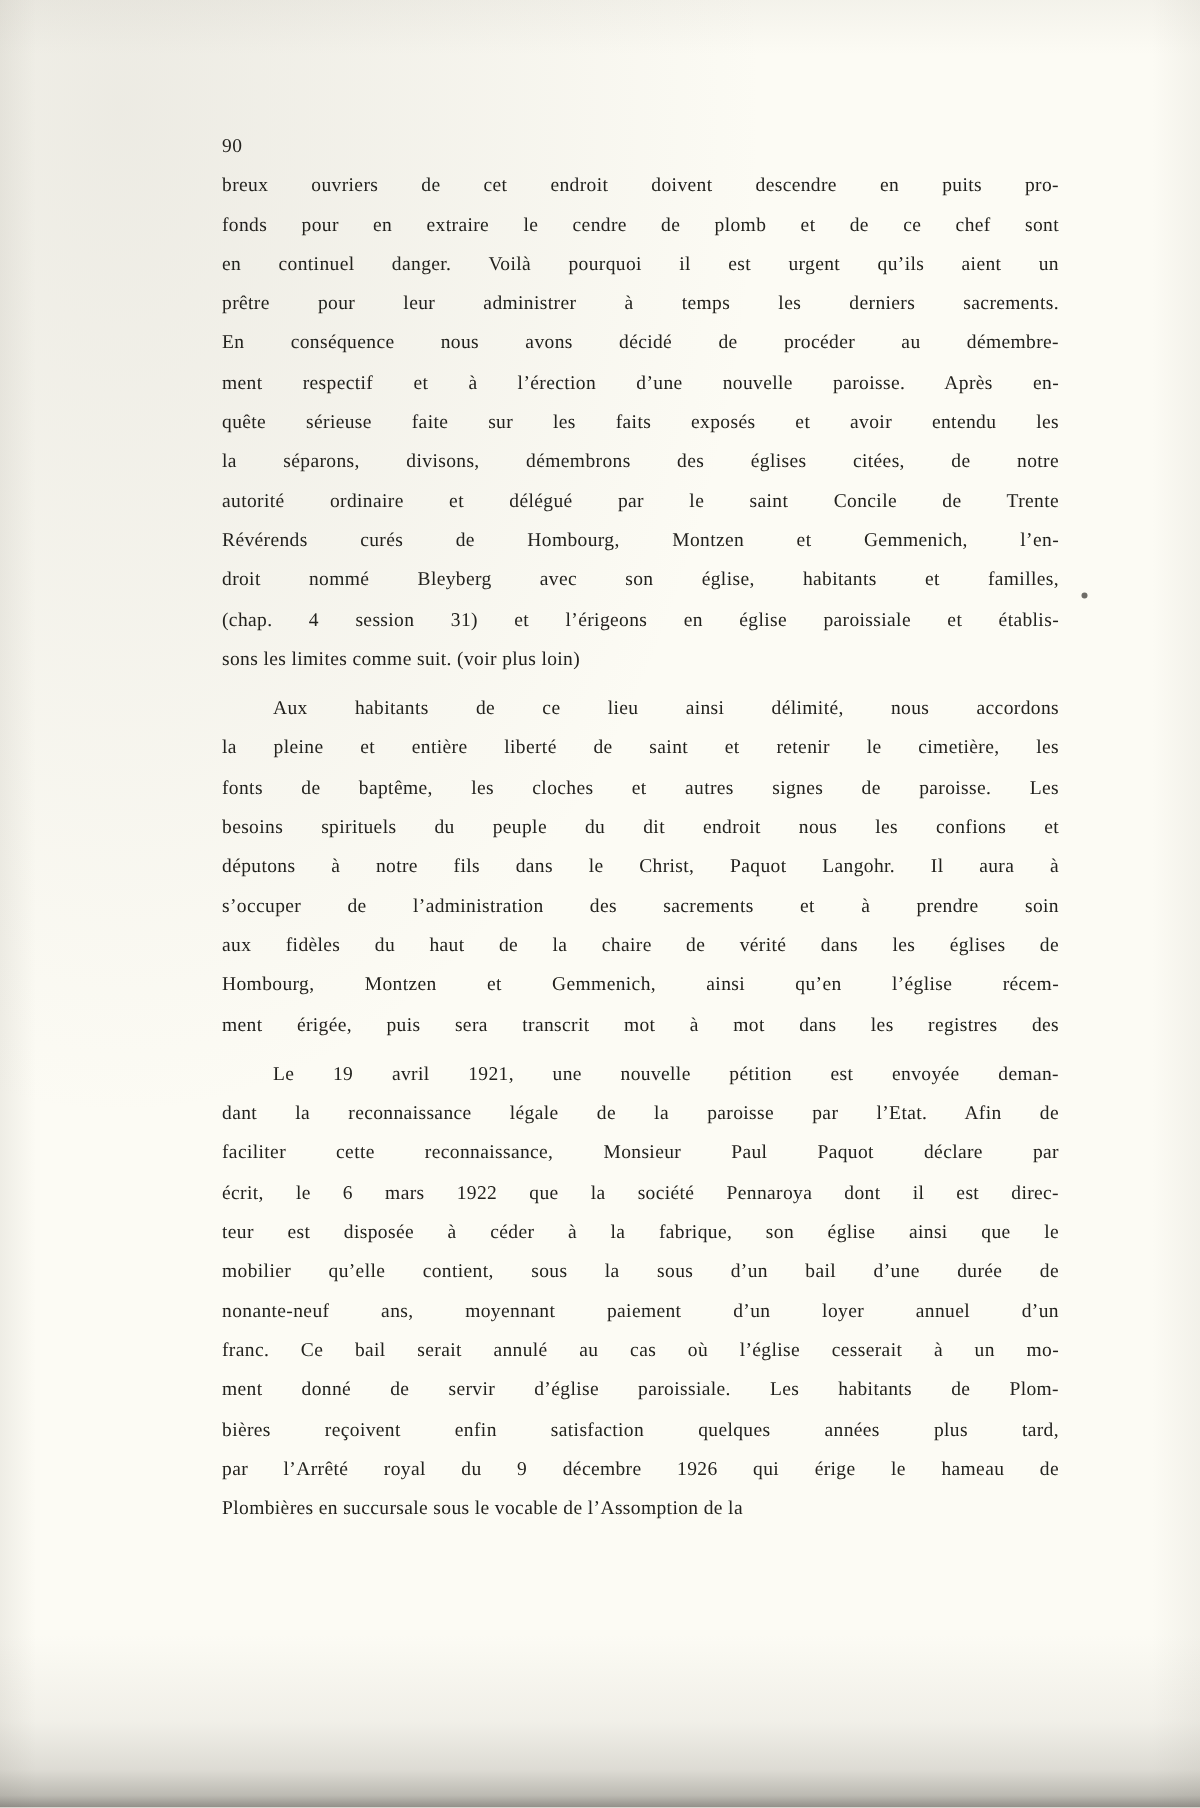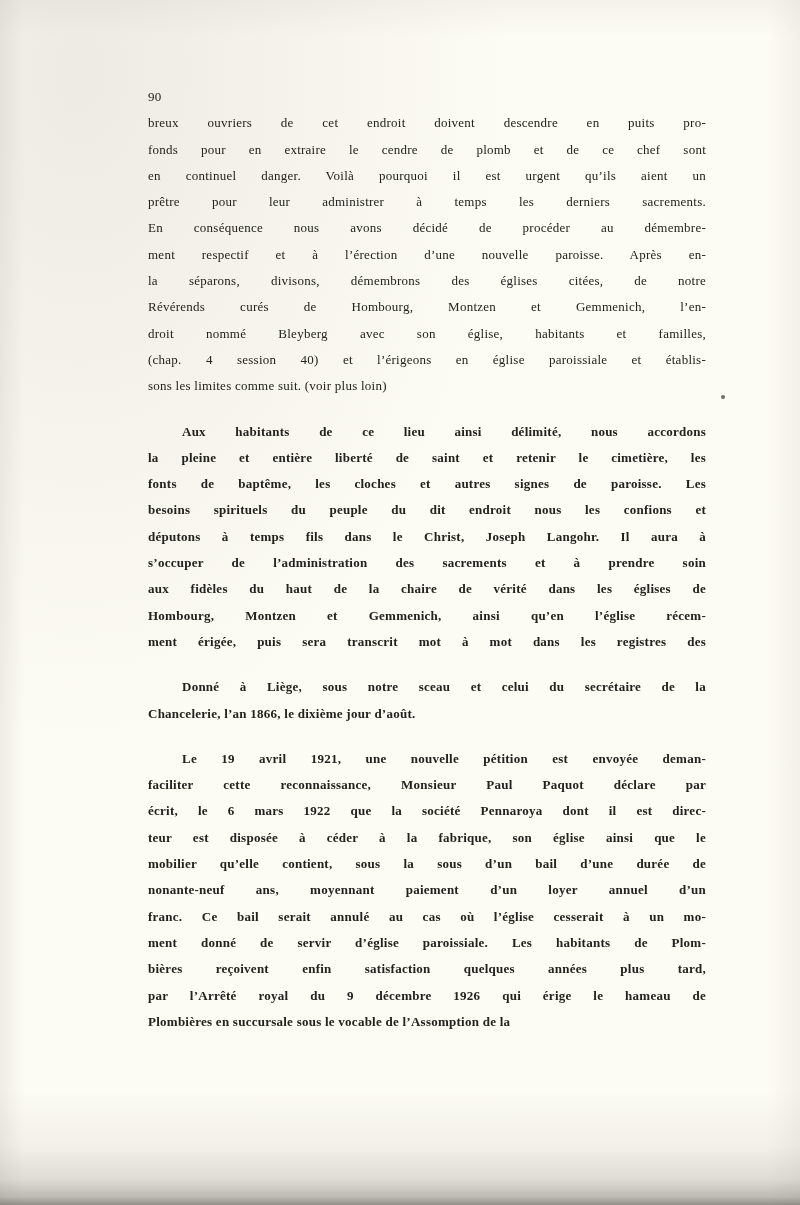--- a/index.html
+++ b/index.html
@@ -43,22 +43,21 @@
     top: 84px;
     width: 558px;
     font-size: 13px;
     line-height: 26.3px;
     letter-spacing: 0.25px;
   }
   .page-number {
     line-height: 26.3px;
   }
   .paragraph + .paragraph {
-    margin-top: 19px;
-    font-weight: bold;
+    margin-top: 7px;
   }
   .line {
     text-align: justify;
     text-align-last: justify;
     white-space: normal;
   }
   .line.last {
     text-align-last: left;
   }
   .line.indent {
@@ -82,43 +81,42 @@
   <div class="content">
     <div class="page-number">90</div>
     <div id="text-block">
         <div class="paragraph">
           <div class="line">breux ouvriers de cet endroit doivent descendre en puits pro-</div>
           <div class="line">fonds pour en extraire le cendre de plomb et de ce chef sont</div>
           <div class="line">en continuel danger. Voilà pourquoi il est urgent qu’ils aient un</div>
           <div class="line">prêtre pour leur administrer à temps les derniers sacrements.</div>
           <div class="line">En conséquence nous avons décidé de procéder au démembre-</div>
           <div class="line">ment respectif et à l’érection d’une nouvelle paroisse. Après en-</div>
+          <div class="line">quête sérieuse faite sur les faits exposés et avoir entendu les</div>
           <div class="line">la séparons, divisons, démembrons des églises citées, de notre</div>
+          <div class="line">autorité ordinaire et délégué par le saint Concile de Trente</div>
           <div class="line">Révérends curés de Hombourg, Montzen et Gemmenich, l’en-</div>
           <div class="line">droit nommé Bleyberg avec son église, habitants et familles,</div>
-          <div class="line">(chap. 4 session 40) et l’érigeons en église paroissiale et établis-</div>
+          <div class="line">(chap. 4 session 31) et l’érigeons en église paroissiale et établis-</div>
           <div class="line last">sons les limites comme suit. (voir plus loin)</div>
         </div>
         <div class="paragraph">
           <div class="line indent">Aux habitants de ce lieu ainsi délimité, nous accordons</div>
           <div class="line">la pleine et entière liberté de saint et retenir le cimetière, les</div>
           <div class="line">fonts de baptême, les cloches et autres signes de paroisse. Les</div>
           <div class="line">besoins spirituels du peuple du dit endroit nous les confions et</div>
-          <div class="line">députons à temps fils dans le Christ, Joseph Langohr. Il aura à</div>
+          <div class="line">députons à notre fils dans le Christ, Paquot Langohr. Il aura à</div>
           <div class="line">s’occuper de l’administration des sacrements et à prendre soin</div>
           <div class="line">aux fidèles du haut de la chaire de vérité dans les églises de</div>
           <div class="line">Hombourg, Montzen et Gemmenich, ainsi qu’en l’église récem-</div>
           <div class="line">ment érigée, puis sera transcrit mot à mot dans les registres des</div>
         </div>
         <div class="paragraph">
-          <div class="line indent">Donné à Liège, sous notre sceau et celui du secrétaire de la</div>
-          <div class="line last">Chancelerie, l’an 1866, le dixième jour d’août.</div>
-        </div>
-        <div class="paragraph">
           <div class="line indent">Le 19 avril 1921, une nouvelle pétition est envoyée deman-</div>
+          <div class="line">dant la reconnaissance légale de la paroisse par l’Etat. Afin de</div>
           <div class="line">faciliter cette reconnaissance, Monsieur Paul Paquot déclare par</div>
           <div class="line">écrit, le 6 mars 1922 que la société Pennaroya dont il est direc-</div>
           <div class="line">teur est disposée à céder à la fabrique, son église ainsi que le</div>
           <div class="line">mobilier qu’elle contient, sous la sous d’un bail d’une durée de</div>
           <div class="line">nonante-neuf ans, moyennant paiement d’un loyer annuel d’un</div>
           <div class="line">franc. Ce bail serait annulé au cas où l’église cesserait à un mo-</div>
           <div class="line">ment donné de servir d’église paroissiale. Les habitants de Plom-</div>
           <div class="line">bières reçoivent enfin satisfaction quelques années plus tard,</div>
           <div class="line">par l’Arrêté royal du 9 décembre 1926 qui érige le hameau de</div>
           <div class="line last">Plombières en succursale sous le vocable de l’Assomption de la</div>

